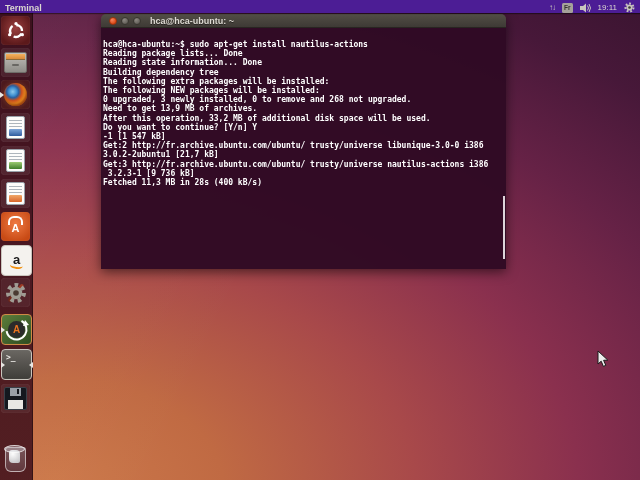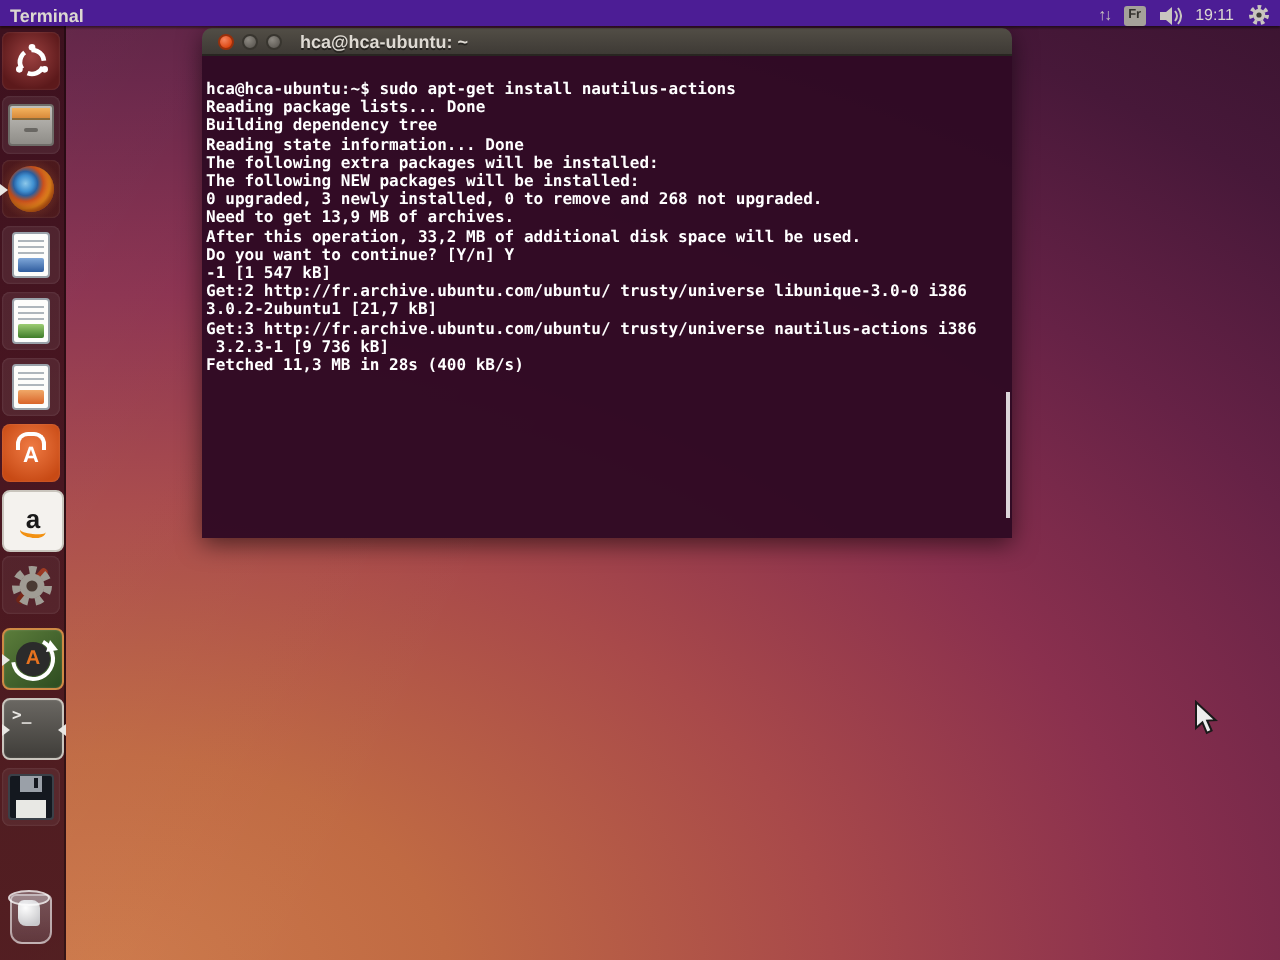--- a/index.html
+++ b/index.html
@@ -250,22 +250,22 @@
 <div class="term-win">
   <div class="titlebar">
     <div class="wbtn wbtn-close"></div>
     <div class="wbtn wbtn-min"></div>
     <div class="wbtn wbtn-max"></div>
     <div class="win-title">hca@hca-ubuntu: ~</div>
   </div>
   <div class="term-body">
     <div class="term-line">hca@hca-ubuntu:~$ sudo apt-get install nautilus-actions</div>
     <div class="term-line">Reading package lists... Done</div>
+    <div class="term-line">Reading state information... Done</div>
     <div class="term-line">Building dependency tree</div>
-    <div class="term-line">Reading state information... Done</div>
     <div class="term-line">The following extra packages will be installed:</div>
     <div class="term-line">The following NEW packages will be installed:</div>
     <div class="term-line">0 upgraded, 3 newly installed, 0 to remove and 268 not upgraded.</div>
     <div class="term-line">Need to get 13,9 MB of archives.</div>
     <div class="term-line">After this operation, 33,2 MB of additional disk space will be used.</div>
     <div class="term-line">Do you want to continue? [Y/n] Y</div>
     <div class="term-line">-1 [1 547 kB]</div>
     <div class="term-line">Get:2 http://fr.archive.ubuntu.com/ubuntu/ trusty/universe libunique-3.0-0 i386</div>
     <div class="term-line">3.0.2-2ubuntu1 [21,7 kB]</div>
     <div class="term-line">Get:3 http://fr.archive.ubuntu.com/ubuntu/ trusty/universe nautilus-actions i386</div>

